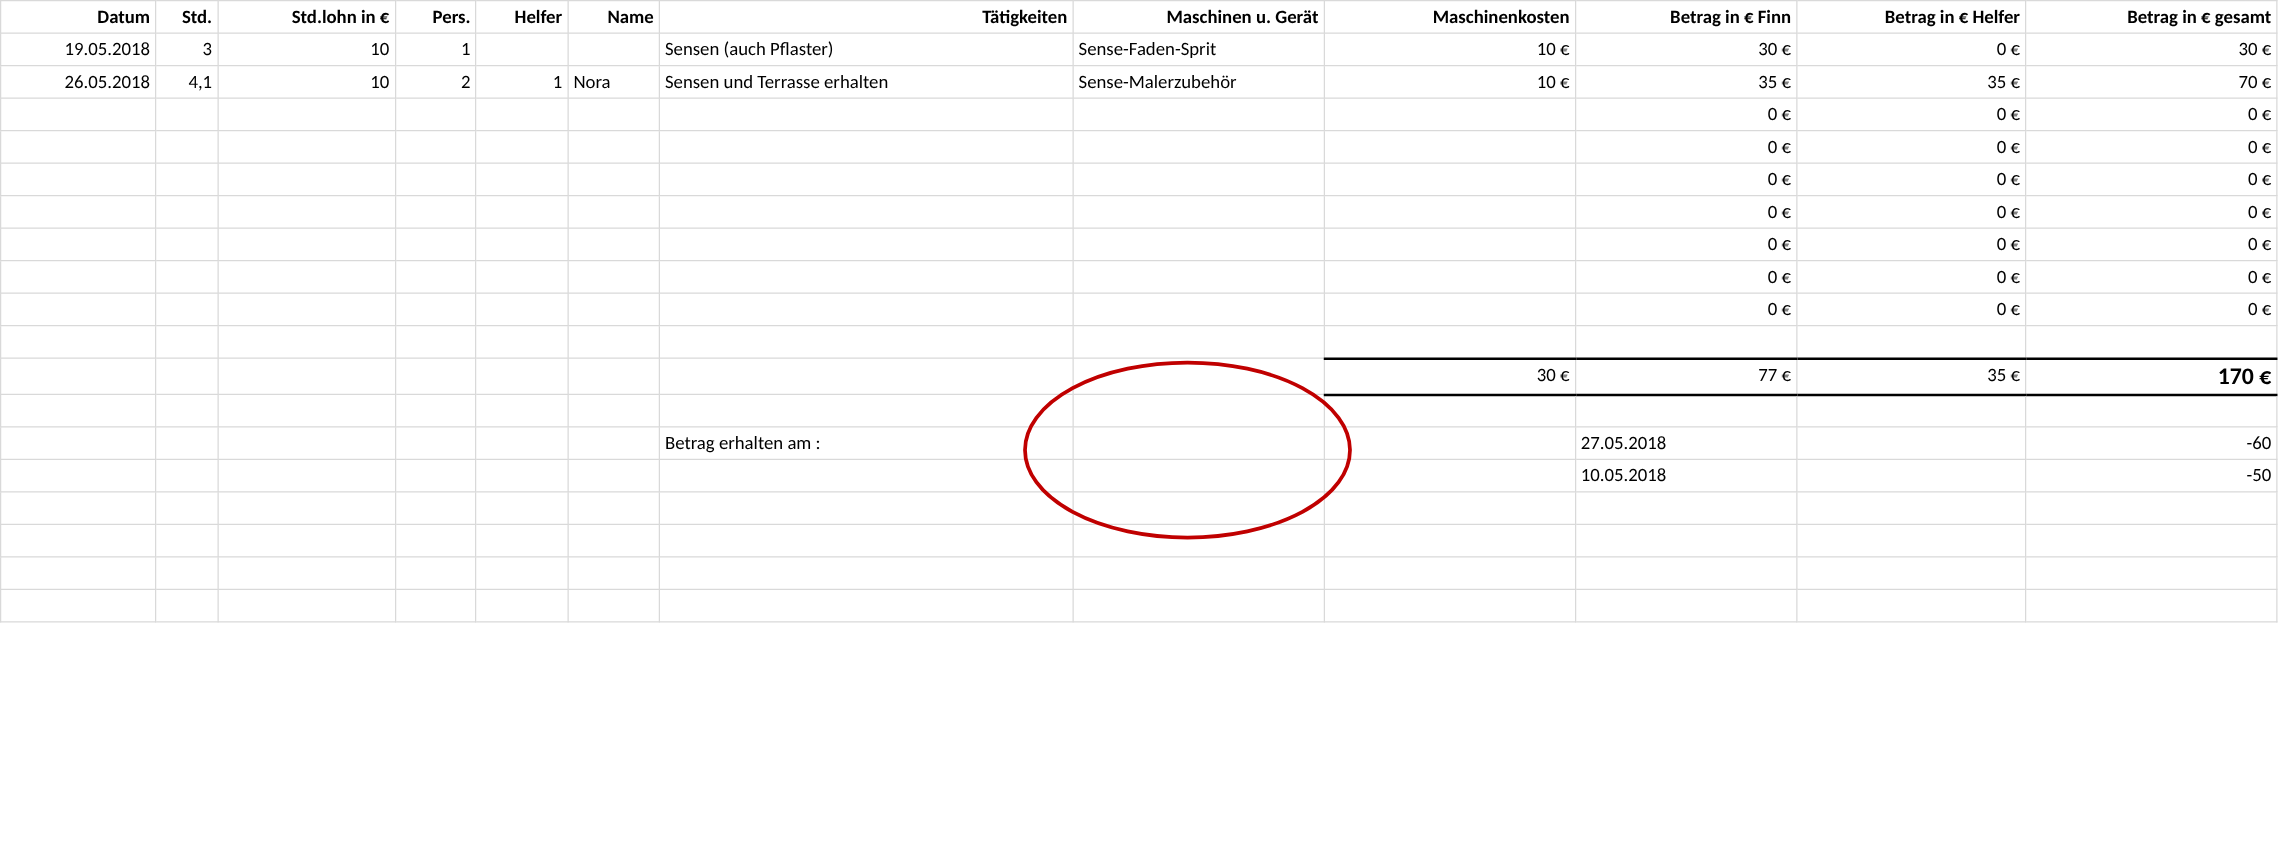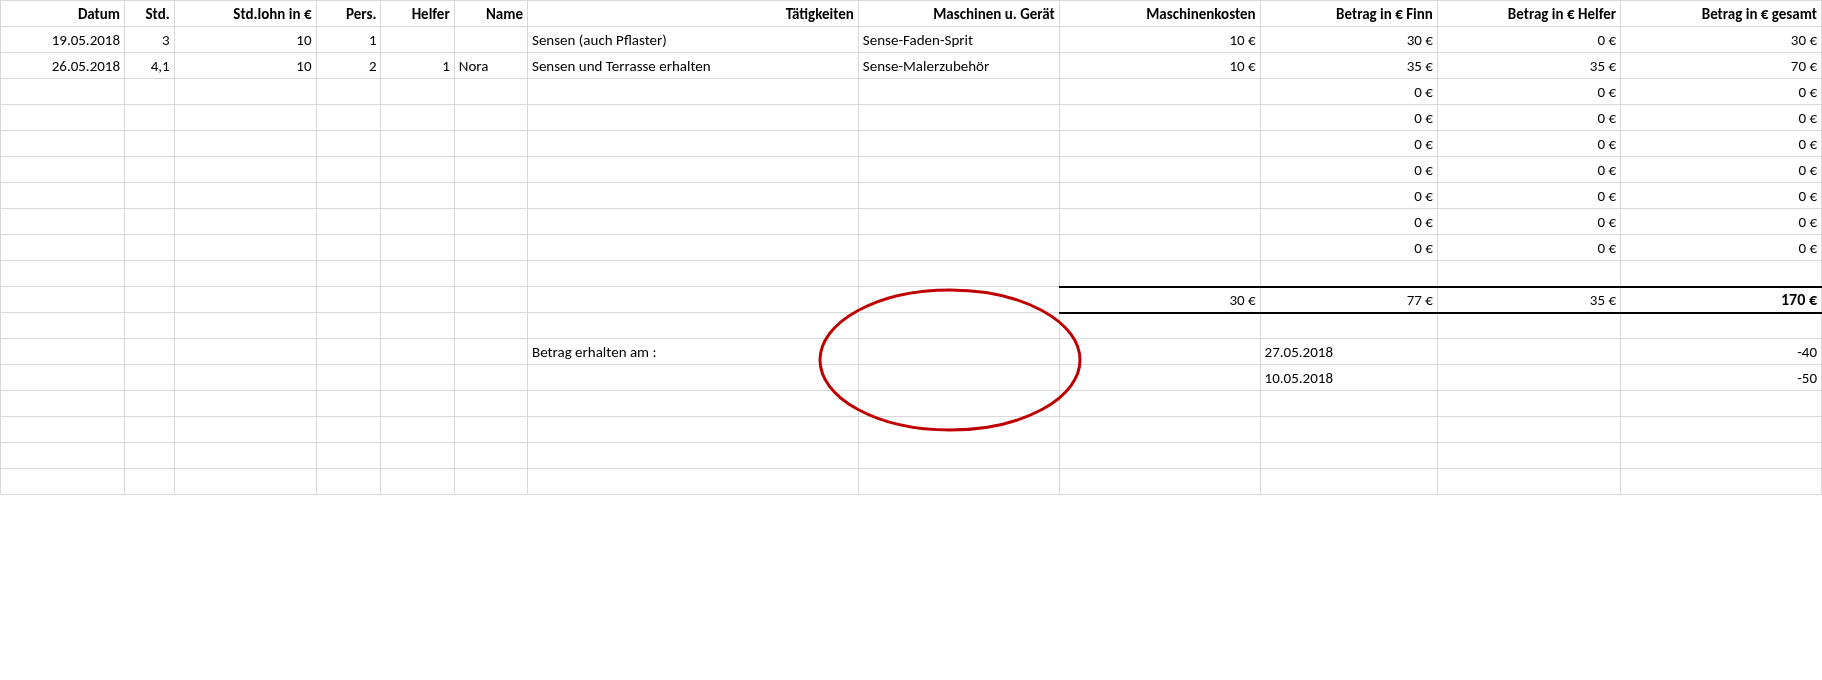--- a/index.html
+++ b/index.html
@@ -38,21 +38,21 @@
   .col-name { width: 62px; }
   .col-taet { width: 280px; }
   .col-masch { width: 170px; }
   .col-maschk { width: 170px; }
   .col-finn { width: 150px; }
   .col-helferb { width: 155px; }
   .col-gesamt { width: 170px; }
   .r { text-align: right; }
   .sum-row td { border-top: 2px solid #000; border-bottom: 2px solid #000; }
   .sum-row .no-sum { border-top: 1px solid #d9d9d9; border-bottom: 1px solid #d9d9d9; }
-  .sum-bold { font-weight: bold; font-size: 16px; }
+  .sum-bold { font-weight: bold; font-size: 19px; }
   .annotation {
     position: absolute;
     left: 810px;
     top: 280px;
     pointer-events: none;
   }
 </style>
 </head>
 <body>
 
@@ -264,21 +264,21 @@
           <td></td>
           <td></td>
           <td></td>
           <td></td>
           <td></td>
       <td>Betrag erhalten am :</td>
       <td></td>
           <td></td>
       <td>27.05.2018</td>
       <td></td>
-      <td class="r">-40</td>
+      <td class="r">-60</td>
     </tr>
     <tr>
       <td></td>
           <td></td>
           <td></td>
           <td></td>
           <td></td>
           <td></td>
           <td></td>
           <td></td>

